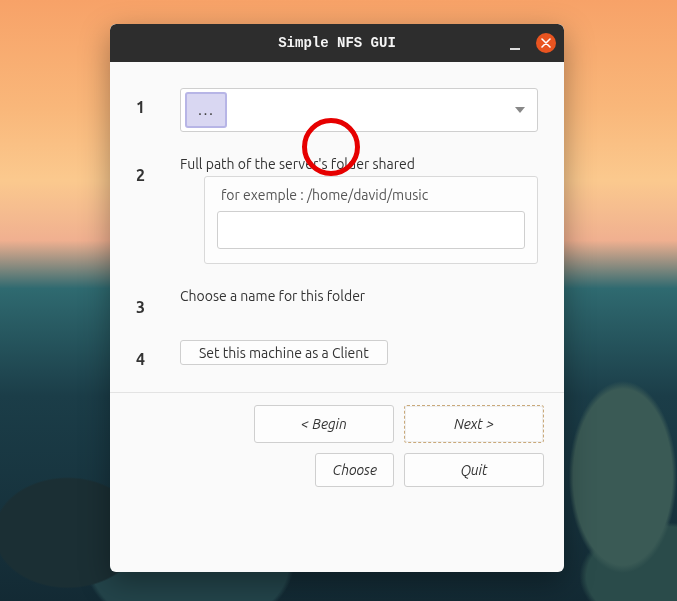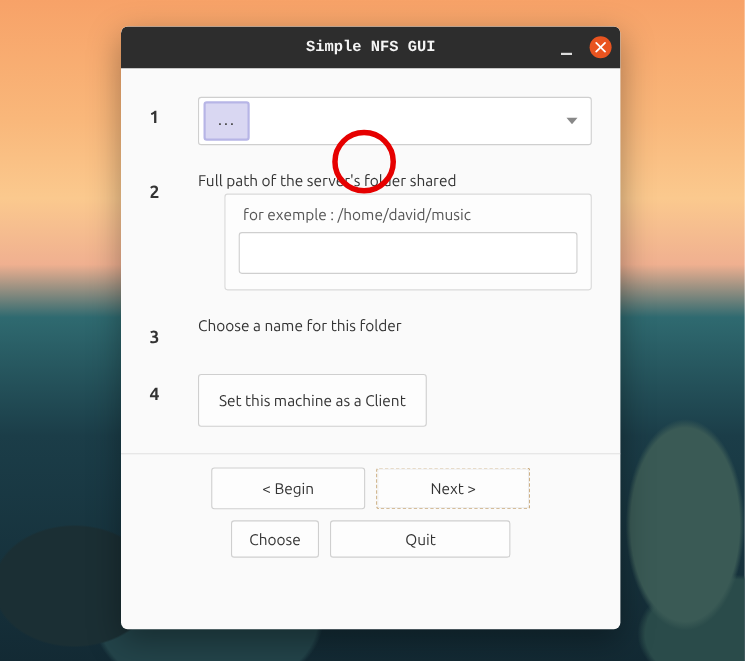--- a/index.html
+++ b/index.html
@@ -105,33 +105,33 @@
   .text-input {
     width:100%; height:38px; border:1px solid #cfcfcf; border-radius:3px;
     background:#fff; padding: 0 10px; font: inherit; color:#333;
   }
 
   .wide-btn, .nav-btn, .small-btn {
     border:1px solid #cfcfcf; border-radius:3px; background:#fdfdfd;
     color:#333; font: inherit; cursor:pointer;
     display:inline-flex; align-items:center; justify-content:center;
   }
-  .wide-btn { height:48px; padding: 0 18px; }
+  .wide-btn { height:25px; padding: 0 18px; }
 
   .divider { height:1px; background:#e3e3e3; }
 
   .nav-area {
     padding: 12px 20px 0 20px;
-    display:flex; flex-direction:column; gap:10px; align-items:center;
+    display:flex; flex-direction:column; gap:10px; align-items:flex-end;font-style:italic;
   }
   .nav-row { display:flex; gap:10px; }
   .nav-btn { width: 140px; height: 38px; }
   .nav-btn.primary { border:1px dashed #c9a97a; box-shadow: inset 0 0 0 1px #eee; }
   .small-btn { height: 34px; padding: 0 16px; }
-  .quit-btn { width: 164px; height:34px; }
+  .quit-btn { width: 140px; height:34px; }
 </style>
 </head>
 <body>
 
 <div class="bg-rocks"></div>
 
 <div class="window">
   <div class="titlebar">
     <span>Simple NFS GUI</span>
     <div class="controls">

